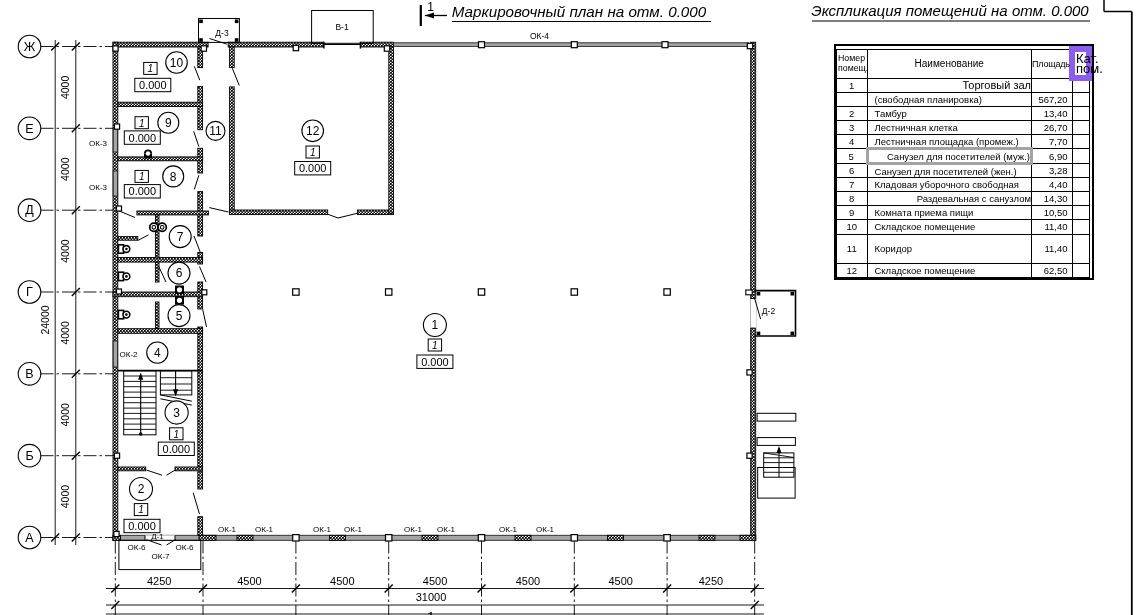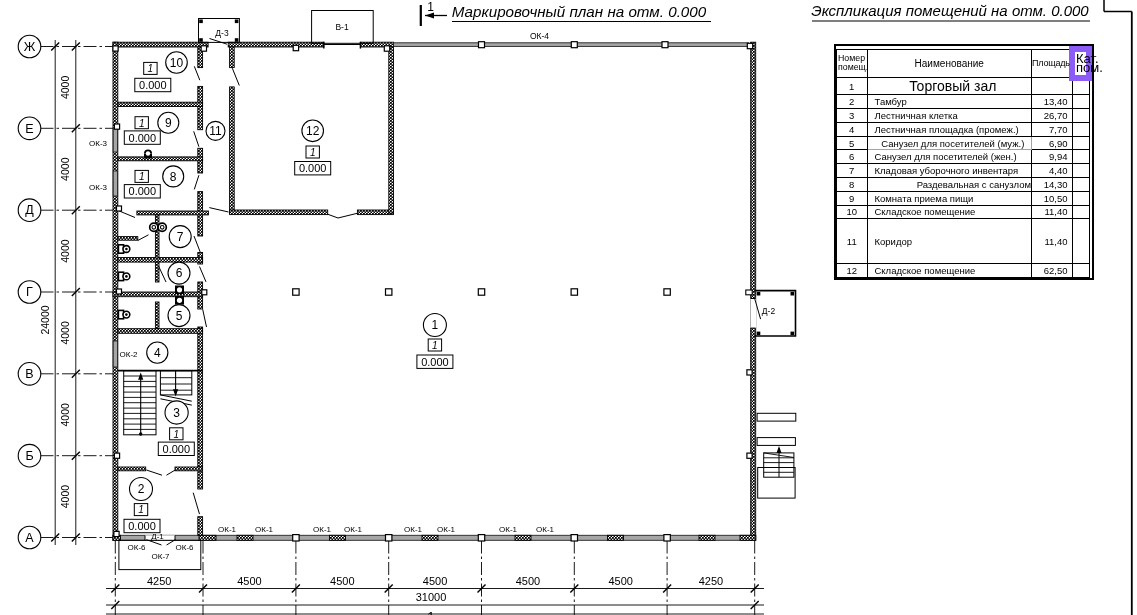--- a/index.html
+++ b/index.html
@@ -556,22 +556,28 @@
         </colgroup>
 <tbody>
           <tr style="height:28px;">
             <td style="border:1px solid #000;padding:0;text-align:left;vertical-align:middle;font-size:8.8px;line-height:9.5px;padding-left:1px;">Номер помещ.</td>
             <td style="border:1px solid #000;padding:0;text-align:center;font-size:10px;margin-left:24px;">Наименование</td>
             <td style="border:1px solid #000;padding:0;text-align:center;font-size:9px;letter-spacing:-0.2px;">Площадь</td>
             <td style="border:6px solid #8b5cf6;padding:0;text-align:center;font-size:13px;line-height:9.5px;padding-left:1px;">Кат. пом.</td>
           </tr>
 <tr style="height:13.5px;">
             <td style="border:1px solid #000;padding:0;text-align:center;font-size:9.5px;">1</td>
-            <td style="border:1px solid #000;padding:0;text-align:center;padding-left:7px;font-size:14px;white-space:nowrap;overflow:hidden;">Торговый зал</td>
+            <td style="border:1px solid #000;padding:0;text-align:right;padding-left:7px;font-size:11px;white-space:nowrap;overflow:hidden;">Торговый зал</td>
             <td style="border:1px solid #000;padding:0;text-align:right;padding-right:4px;font-size:9.5px;"></td>
+            <td style="border:1px solid #000;padding:0;"></td>
+          </tr>
+<tr style="height:13.5px;">
+            <td style="border:1px solid #000;padding:0;text-align:center;font-size:9.5px;"></td>
+            <td style="border:1px solid #000;padding:0;text-align:left;padding-left:7px;font-size:9.5px;white-space:nowrap;overflow:hidden;">(свободная планировка)</td>
+            <td style="border:1px solid #000;padding:0;text-align:right;padding-right:4px;font-size:9.5px;">567,20</td>
             <td style="border:1px solid #000;padding:0;"></td>
           </tr>
 <tr style="height:13.5px;">
             <td style="border:1px solid #000;padding:0;text-align:center;font-size:9.5px;">2</td>
             <td style="border:1px solid #000;padding:0;text-align:left;padding-left:7px;font-size:9.5px;white-space:nowrap;overflow:hidden;margin-left:24px;">Тамбур</td>
             <td style="border:1px solid #000;padding:0;text-align:right;padding-right:4px;font-size:9.5px;">13,40</td>
             <td style="border:1px solid #000;padding:0;"></td>
           </tr>
 <tr style="height:13.5px;">
             <td style="border:1px solid #000;padding:0;text-align:center;font-size:9.5px;">3</td>
@@ -580,33 +586,33 @@
             <td style="border:1px solid #000;padding:0;"></td>
           </tr>
 <tr style="height:13.5px;">
             <td style="border:1px solid #000;padding:0;text-align:center;font-size:9.5px;">4</td>
             <td style="border:1px solid #000;padding:0;text-align:left;padding-left:7px;font-size:9.5px;white-space:nowrap;overflow:hidden;">Лестничная площадка (промеж.)</td>
             <td style="border:1px solid #000;padding:0;text-align:right;padding-right:4px;font-size:9.5px;">7,70</td>
             <td style="border:1px solid #000;padding:0;"></td>
           </tr>
 <tr style="height:13.5px;">
             <td style="border:1px solid #000;padding:0;text-align:center;font-size:9.5px;">5</td>
-            <td style="border:1px solid #a3a3a3;padding:0;text-align:center;padding-left:7px;font-size:9.5px;white-space:nowrap;overflow:hidden;">Санузел для посетителей (муж.)</td>
+            <td style="border:3px solid #a3a3a3;padding:0;text-align:right;padding-left:7px;font-size:9.5px;white-space:nowrap;overflow:hidden;">Санузел для посетителей (муж.)</td>
             <td style="border:1px solid #000;padding:0;text-align:right;padding-right:4px;font-size:9.5px;">6,90</td>
             <td style="border:1px solid #000;padding:0;"></td>
           </tr>
 <tr style="height:13.5px;">
             <td style="border:1px solid #000;padding:0;text-align:center;font-size:9.5px;">6</td>
             <td style="border:1px solid #000;padding:0;text-align:left;padding-left:7px;font-size:9.5px;white-space:nowrap;overflow:hidden;">Санузел для посетителей (жен.)</td>
-            <td style="border:1px solid #000;padding:0;text-align:right;padding-right:4px;font-size:9.5px;">9,94</td>
+            <td style="border:1px solid #000;padding:0;text-align:right;padding-right:4px;font-size:9.5px;">3,28</td>
             <td style="border:1px solid #000;padding:0;"></td>
           </tr>
 <tr style="height:13.5px;">
             <td style="border:1px solid #000;padding:0;text-align:center;font-size:9.5px;">7</td>
-            <td style="border:1px solid #000;padding:0;text-align:left;padding-left:7px;font-size:9.5px;white-space:nowrap;overflow:hidden;">Кладовая уборочного инвентаря</td>
+            <td style="border:1px solid #000;padding:0;text-align:left;padding-left:7px;font-size:9.5px;white-space:nowrap;overflow:hidden;">Кладовая уборочного свободная</td>
             <td style="border:1px solid #000;padding:0;text-align:right;padding-right:4px;font-size:9.5px;">4,40</td>
             <td style="border:1px solid #000;padding:0;"></td>
           </tr>
 <tr style="height:13.5px;">
             <td style="border:1px solid #000;padding:0;text-align:center;font-size:9.5px;">8</td>
             <td style="border:1px solid #000;padding:0;text-align:right;padding-left:7px;font-size:9.5px;white-space:nowrap;overflow:hidden;">Раздевальная с санузлом</td>
             <td style="border:1px solid #000;padding:0;text-align:right;padding-right:4px;font-size:9.5px;">14,30</td>
             <td style="border:1px solid #000;padding:0;"></td>
           </tr>
 <tr style="height:13.5px;">
@@ -616,21 +622,21 @@
             <td style="border:1px solid #000;padding:0;"></td>
           </tr>
 <tr style="height:13.5px;">
             <td style="border:1px solid #000;padding:0;text-align:center;font-size:9.5px;">10</td>
             <td style="border:1px solid #000;padding:0;text-align:left;padding-left:7px;font-size:9.5px;white-space:nowrap;overflow:hidden;">Складское помещение</td>
             <td style="border:1px solid #000;padding:0;text-align:right;padding-right:4px;font-size:9.5px;">11,40</td>
             <td style="border:1px solid #000;padding:0;"></td>
           </tr>
 <tr style="height:13.5px;">
             <td style="border:1px solid #000;padding:0;text-align:center;font-size:9.5px;">11</td>
-            <td style="border:1px solid #000;padding:16px;text-align:left;padding-left:7px;font-size:9.5px;white-space:nowrap;overflow:hidden;">Коридор</td>
+            <td style="border:1px solid #000;padding:8px;text-align:left;padding-left:7px;font-size:9.5px;white-space:nowrap;overflow:hidden;">Коридор</td>
             <td style="border:1px solid #000;padding:0;text-align:right;padding-right:4px;font-size:9.5px;">11,40</td>
             <td style="border:1px solid #000;padding:0;"></td>
           </tr>
 <tr style="height:13.5px;">
             <td style="border:1px solid #000;padding:0;text-align:center;font-size:9.5px;">12</td>
             <td style="border:1px solid #000;padding:0;text-align:left;padding-left:7px;font-size:9.5px;white-space:nowrap;overflow:hidden;">Складское помещение</td>
             <td style="border:1px solid #000;padding:0;text-align:right;padding-right:4px;font-size:9.5px;">62,50</td>
             <td style="border:1px solid #000;padding:0;"></td>
           </tr>
 </tbody>

